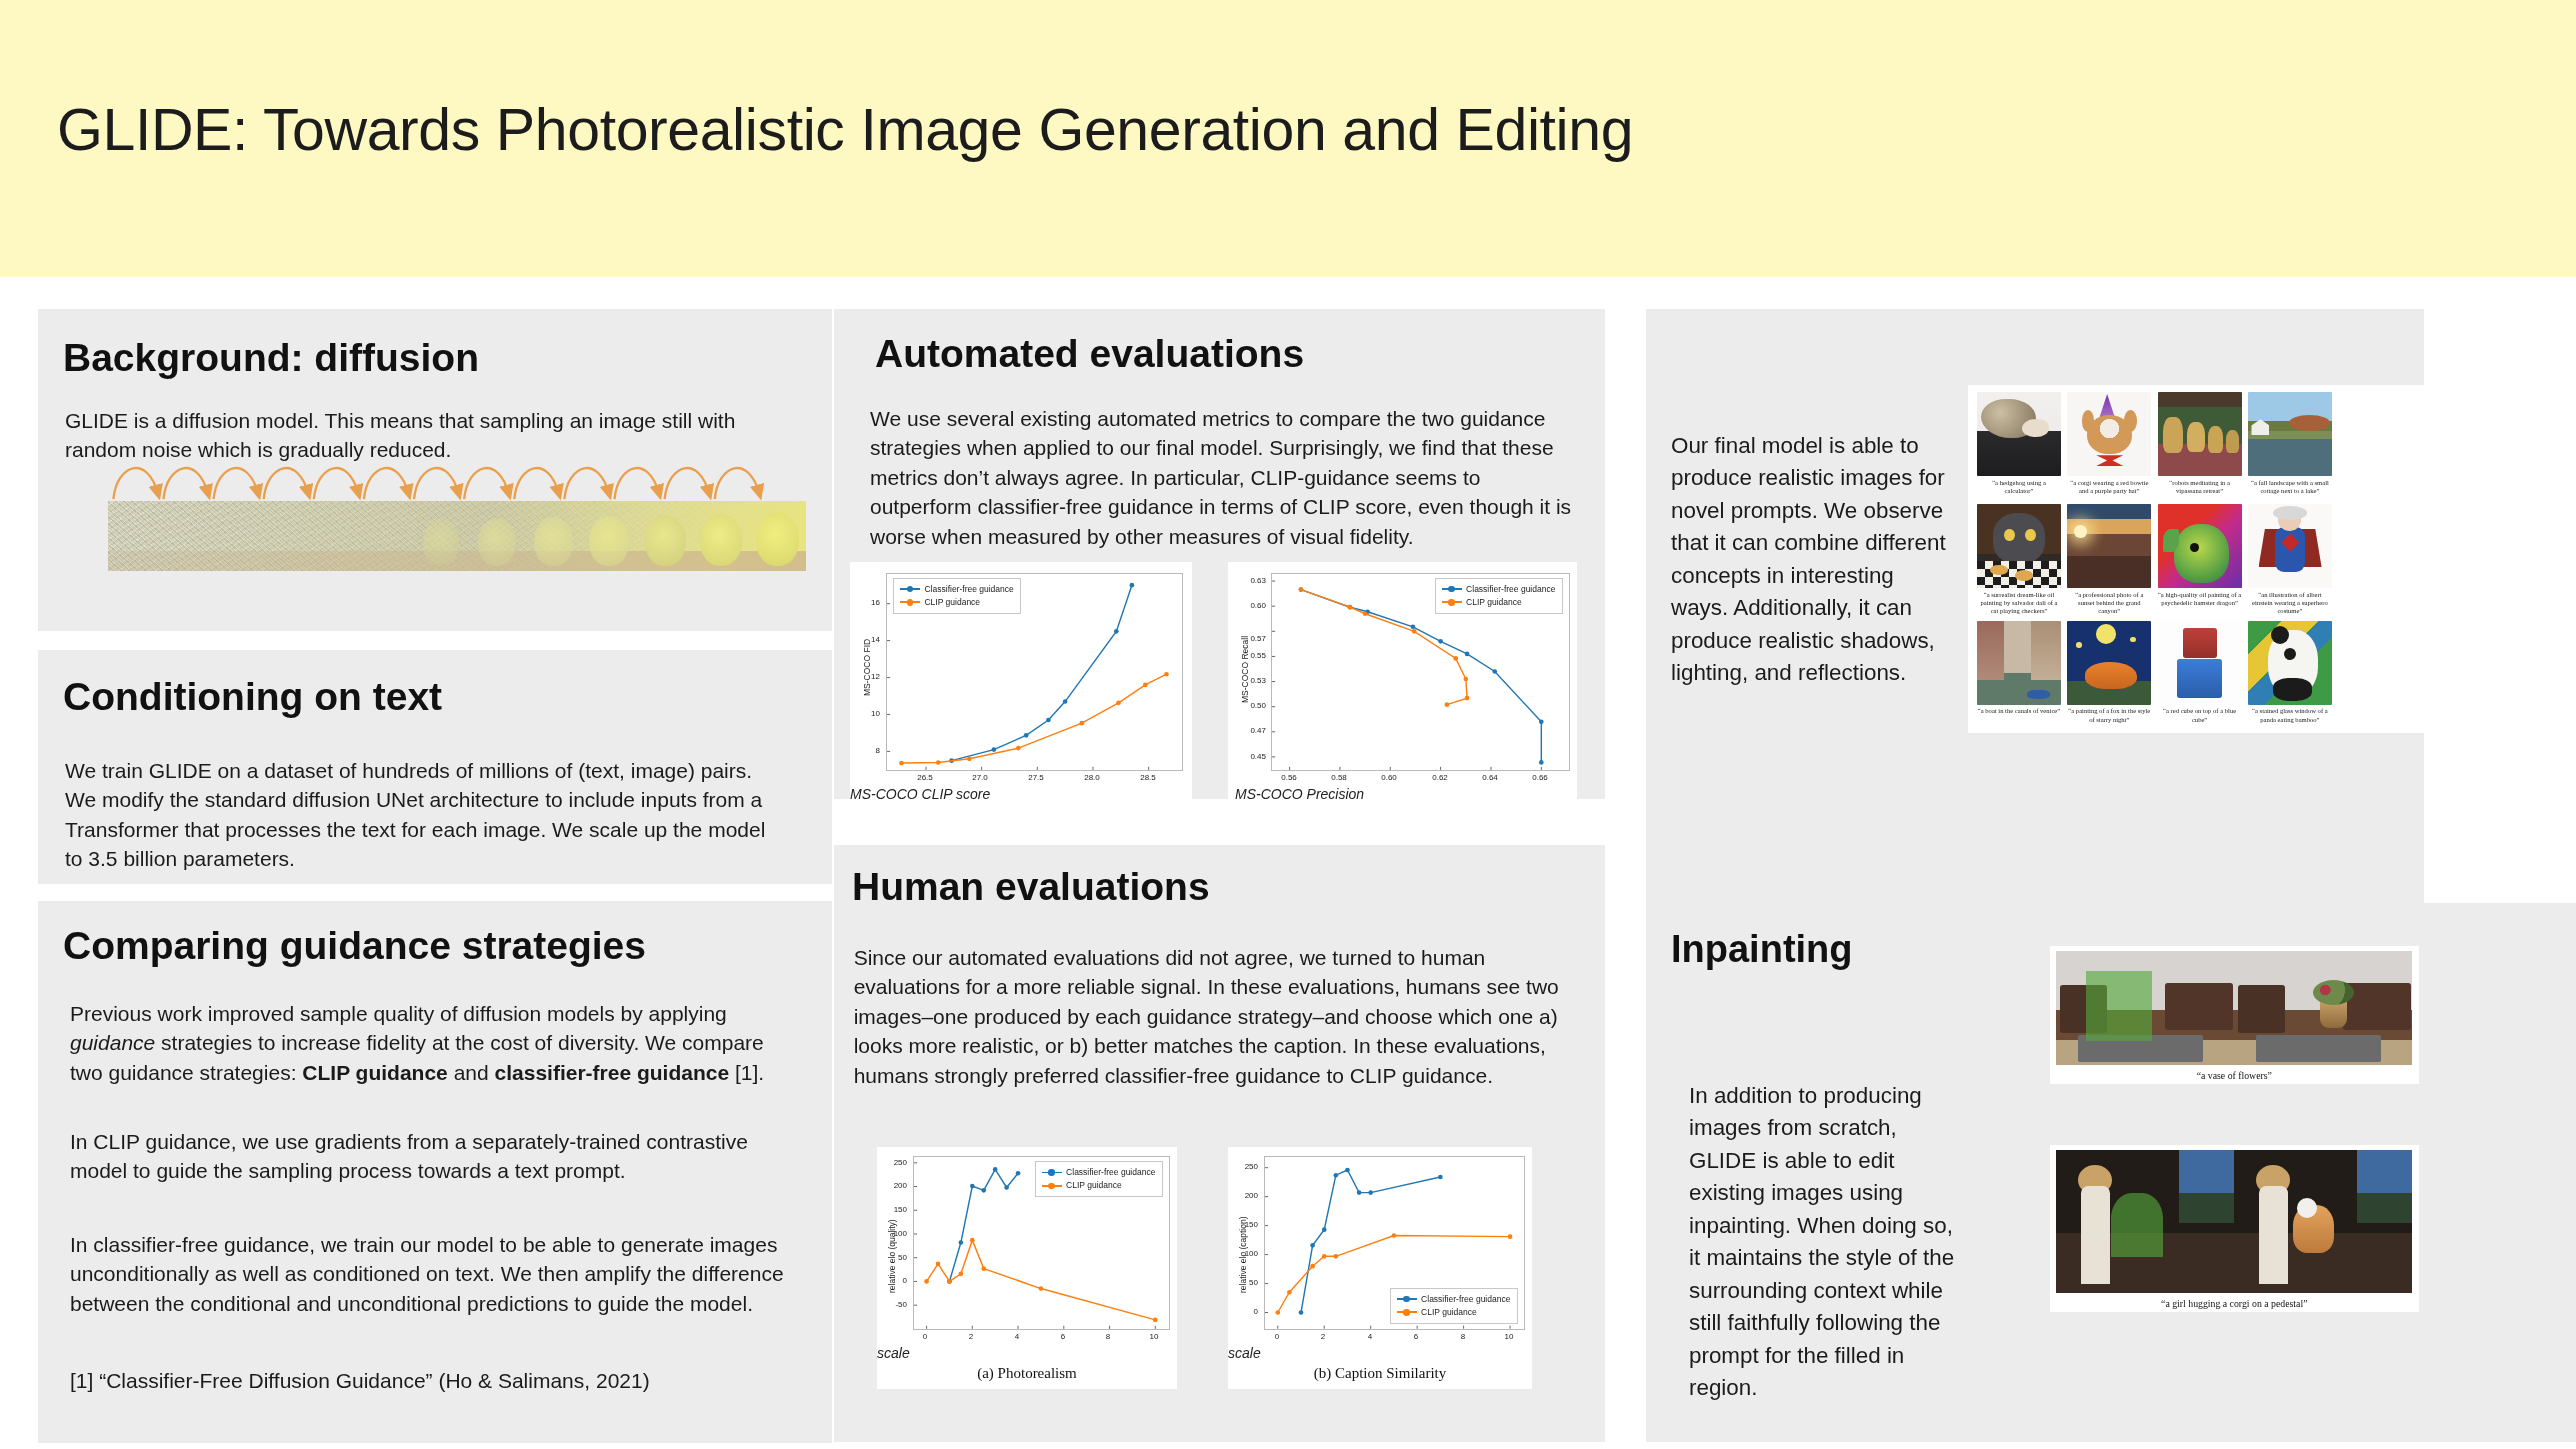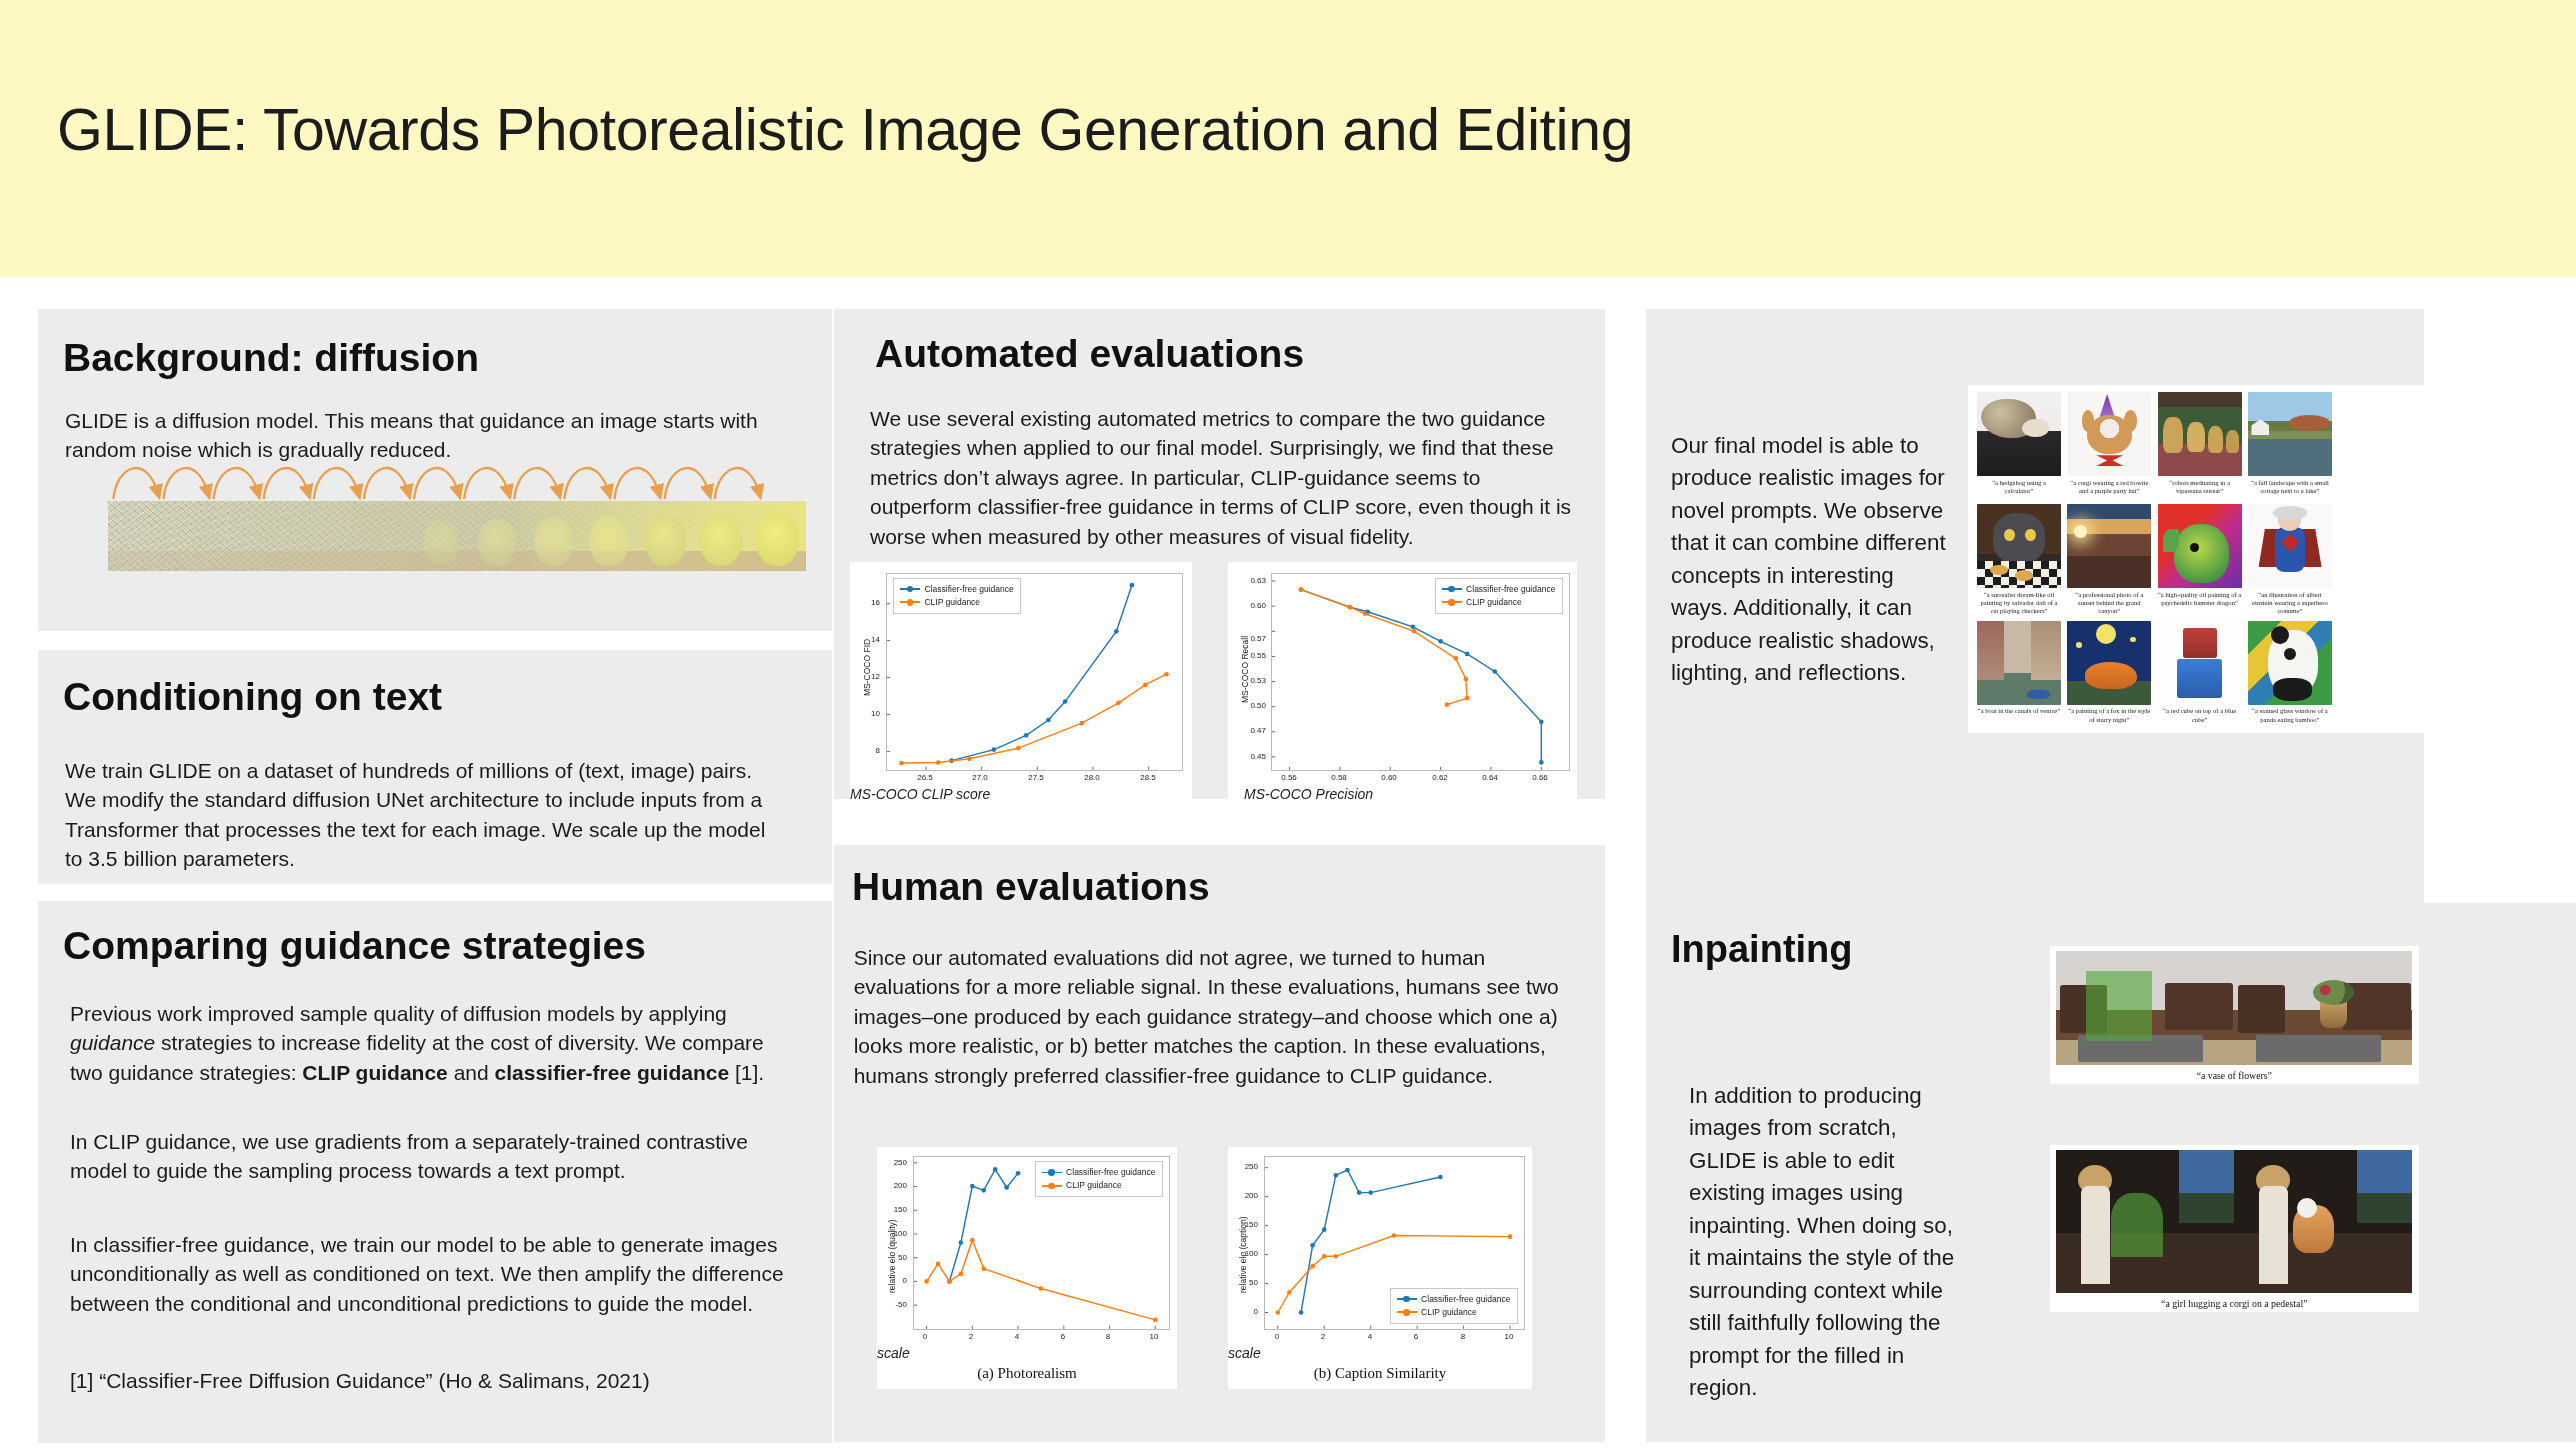--- a/index.html
+++ b/index.html
@@ -130,21 +130,21 @@
 <body>
 
 <div class="poster">
 
   <div class="header">
     <div class="header-title">GLIDE: Towards Photorealistic Image Generation and Editing</div>
   </div>
 
   <div class="panel colA" id="panel-background">
     <div class="panel-title" style="position:absolute;left:25px;top:29px;">Background: diffusion</div>
-    <div class="ptxt" style="position:absolute;left:27px;top:97px;width:698px;">GLIDE is a diffusion model. This means that guidance an image starts with random noise which is gradually reduced.</div>
+    <div class="ptxt" style="position:absolute;left:27px;top:97px;width:698px;">GLIDE is a diffusion model. This means that sampling an image still with random noise which is gradually reduced.</div>
 
     <div class="diffusion-wrap">
       <svg class="arrows" viewBox="0 0 780 58" preserveAspectRatio="none">
         <defs>
           <marker id="ah" markerWidth="7" markerHeight="7" refX="4" refY="3.2" orient="auto">
             <path d="M0,0 L7,3.2 L0,6.4 z" fill="#e8a04e"></path>
           </marker>
         </defs>
         <g fill="none" stroke="#e8a04e" stroke-width="2.6" marker-end="url(#ah)">
           <path d="M6,56 C10,16 44,6 56,50"></path>
@@ -299,21 +299,21 @@
         <div class="tick tickx" style="left: 262px; top: 211px;">0.64</div>
         <div class="tick tickx" style="left: 312px; top: 211px;">0.66</div>
         <div class="tick ticky" style="left: 0px; width: 38px; top: 194px;">0.45</div>
         <div class="tick ticky" style="left: 0px; width: 38px; top: 168px;">0.47</div>
         <div class="tick ticky" style="left: 0px; width: 38px; top: 143px;">0.50</div>
         <div class="tick ticky" style="left: 0px; width: 38px; top: 118px;">0.53</div>
         <div class="tick ticky" style="left: 0px; width: 38px; top: 93px;">0.55</div>
         <div class="tick ticky" style="left: 0px; width: 38px; top: 76px;">0.57</div>
         <div class="tick ticky" style="left: 0px; width: 38px; top: 43px;">0.60</div>
         <div class="tick ticky" style="left: 0px; width: 38px; top: 18px;">0.63</div>
-        <div class="xlabel" style="left: 16px; top: 224px;">MS-COCO Precision</div>
+        <div class="xlabel" style="left: 0px; top: 224px; padding-left: 7px;">MS-COCO Precision</div>
         <div class="ylabel" style="left: 11.6px; top: 141px;">MS-COCO Recall</div>
         <div class="legend" style="right: 14.3px; top: 16px;">
           <div class="row">
             <span class="sw blue"></span>
             <span>Classifier-free guidance</span>
           </div>
           <div class="row">
             <span class="sw orange"></span>
             <span>CLIP guidance</span>
           </div>

